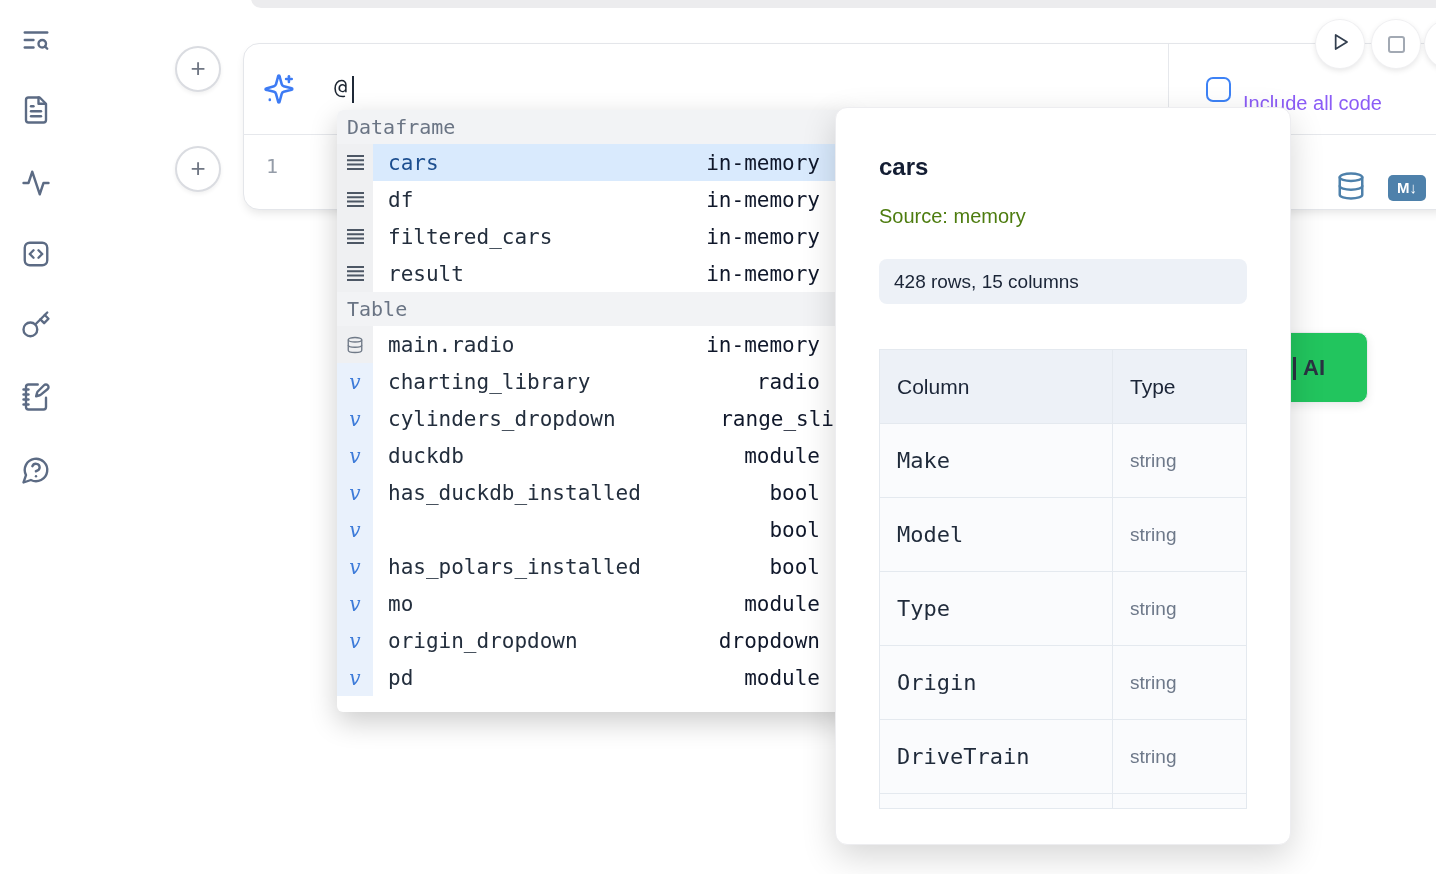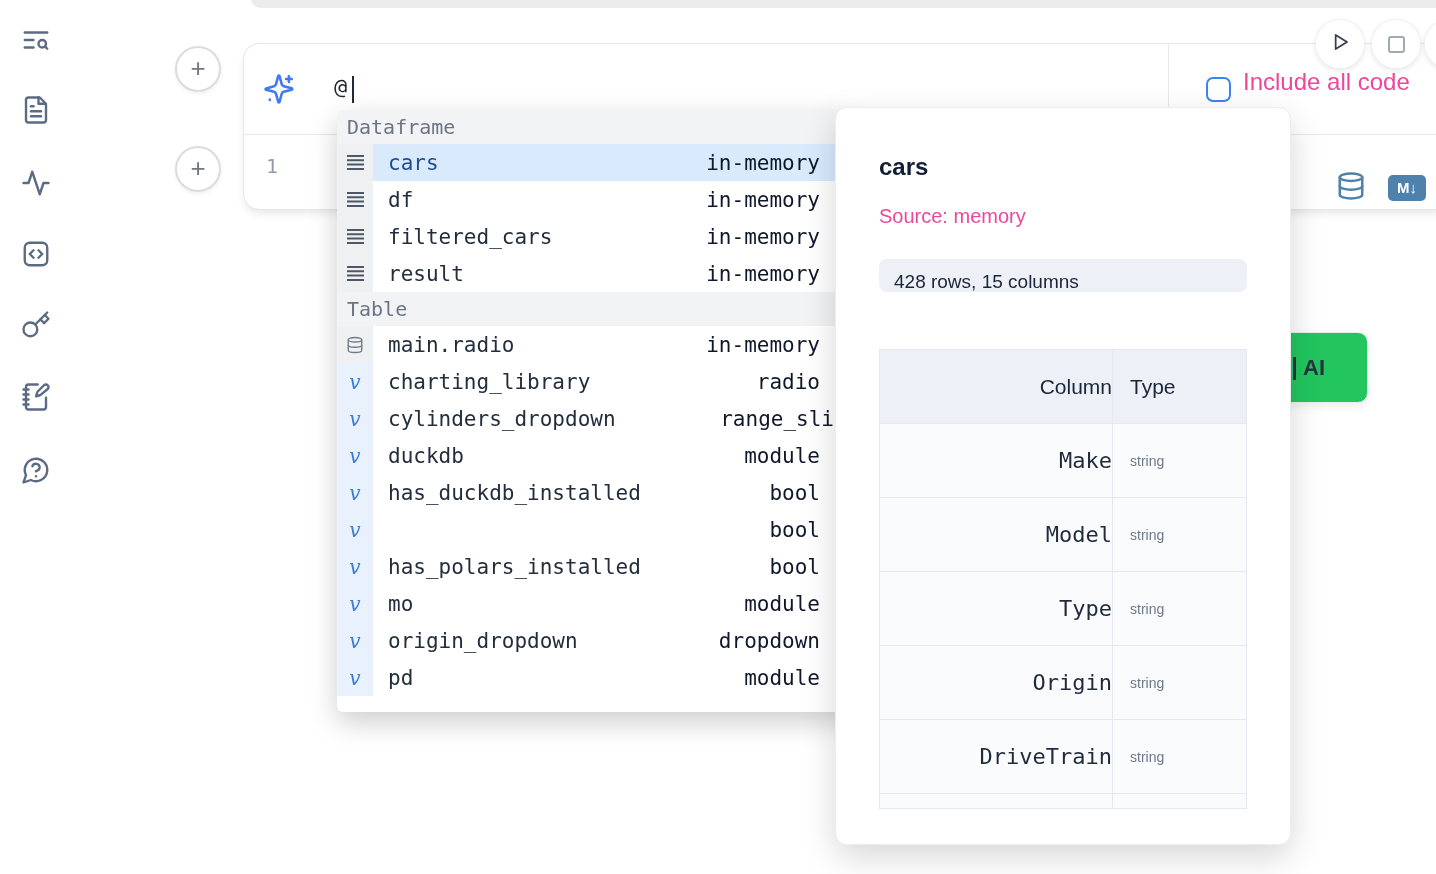--- a/index.html
+++ b/index.html
@@ -31,21 +31,21 @@
   .cell-vdivider { left:1168px; top:44px; width:1px; height:90px; background:#e6e8ec; }
 
   .sparkle-icon svg { width:34px; height:34px; stroke:#3d7bf4; fill:none;
                       stroke-width:1.8; stroke-linecap:round; stroke-linejoin:round; }
   .ai-input-text { left:334px; top:74px; font-family:"DejaVu Sans Mono", monospace;
                    font-size:22px; color:#1b2430; }
   .caret { left:352px; top:76px; width:2px; height:27px; background:#1f2937; }
 
   .checkbox { left:1206px; top:77px; width:25px; height:25px; border:2px solid #3d82f6;
               border-radius:7px; background:#fff; }
-  .checkbox-label { left:1243px; top:68px; font-size:24px; color:#ec4899; }
+  .checkbox-label { left:1243px; top:92px; font-size:20px; color:#8b5cf6; }
 
   .line-number { left:266px; top:154px; font-family:"DejaVu Sans Mono", monospace;
                  font-size:20px; color:#949ca8; }
 
   .cell-action svg { stroke:#4e81ab; fill:none; stroke-width:2; stroke-linecap:round; }
   .md-badge { left:1388px; top:175px; width:38px; height:26px; background:#4e81ab;
               border-radius:5px; color:#fff; font-weight:bold; font-size:15px;
               text-align:center; line-height:26px; letter-spacing:0; }
 
   
@@ -78,35 +78,35 @@
   .v-glyph { font-family:"DejaVu Serif", serif; font-style:italic; font-size:20px;
              color:#3d7bd9; line-height:1; }
   .ham svg { width:19px; height:16px; stroke:#4d5765; stroke-width:2; }
   .mini-db svg { width:18px; height:18px; stroke:#707a88; fill:none; stroke-width:1.8; }
 
   
   .popup { left:835px; top:107px; width:456px; height:738px; background:#fff;
            border:1px solid #ededf0; border-radius:12px; z-index:20;
            box-shadow:0 12px 34px rgba(0,0,0,.16); }
   .popup-title { left:43px; top:45px; font-size:24px; font-weight:bold; color:#131d33; }
-  .popup-source { left:43px; top:97px; font-size:20px; color:#ec4899; }
-  .shape-badge { left:43px; top:151px; width:368px; height:33px; background:#edf1f7;
+  .popup-source { left:43px; top:97px; font-size:20px; color:#4d7c0f; }
+  .shape-badge { left:43px; top:151px; width:368px; height:45px; background:#edf1f7;
                  border-radius:8px; font-size:19px; color:#1b2537; line-height:45px;
                  padding-left:15px; }
   .pv-table { left:43px; top:241px; width:368px; height:460px; overflow:hidden;
               border:1px solid #e4e9ef; }
   .pv-row { display:flex; height:74px; border-bottom:1px solid #e4e9ef; }
   .pv-row.head { background:#edf1f7; }
   .pv-row.body { background:#fafbfd; }
   .pv-c1 { width:233px; border-right:1px solid #e4e9ef; display:flex;
-           align-items:center; padding-left:25px;justify-content:flex-end; }
+           align-items:center; padding-left:17px; }
   .pv-c2 { flex:1; display:flex; align-items:center; padding-left:17px; }
   .pv-head-txt { font-size:21px; color:#1b2537; }
   .pv-name { font-family:"DejaVu Sans Mono", monospace; font-size:22px; color:#1f2a3a; }
-  .pv-type { font-size:14px; color:#6d7889; }
+  .pv-type { font-size:19px; color:#6d7889; }
 
   
   .ai-card { left:1264px; top:292px; width:104px; height:71px; background:#22c55e;
              border:1px solid #ececf0; border-radius:10px; z-index:15;
              box-shadow:0 3px 10px rgba(0,0,0,.08);margin-top:40px; }
   .ai-card-bar { left:28px; top:24px; width:3px; height:23px; background:#2a3342; }
   .ai-card-label { left:38px; top:22px; font-size:22px; font-weight:bold; color:#2a3342; }
 </style>
 </head>
 <body>

